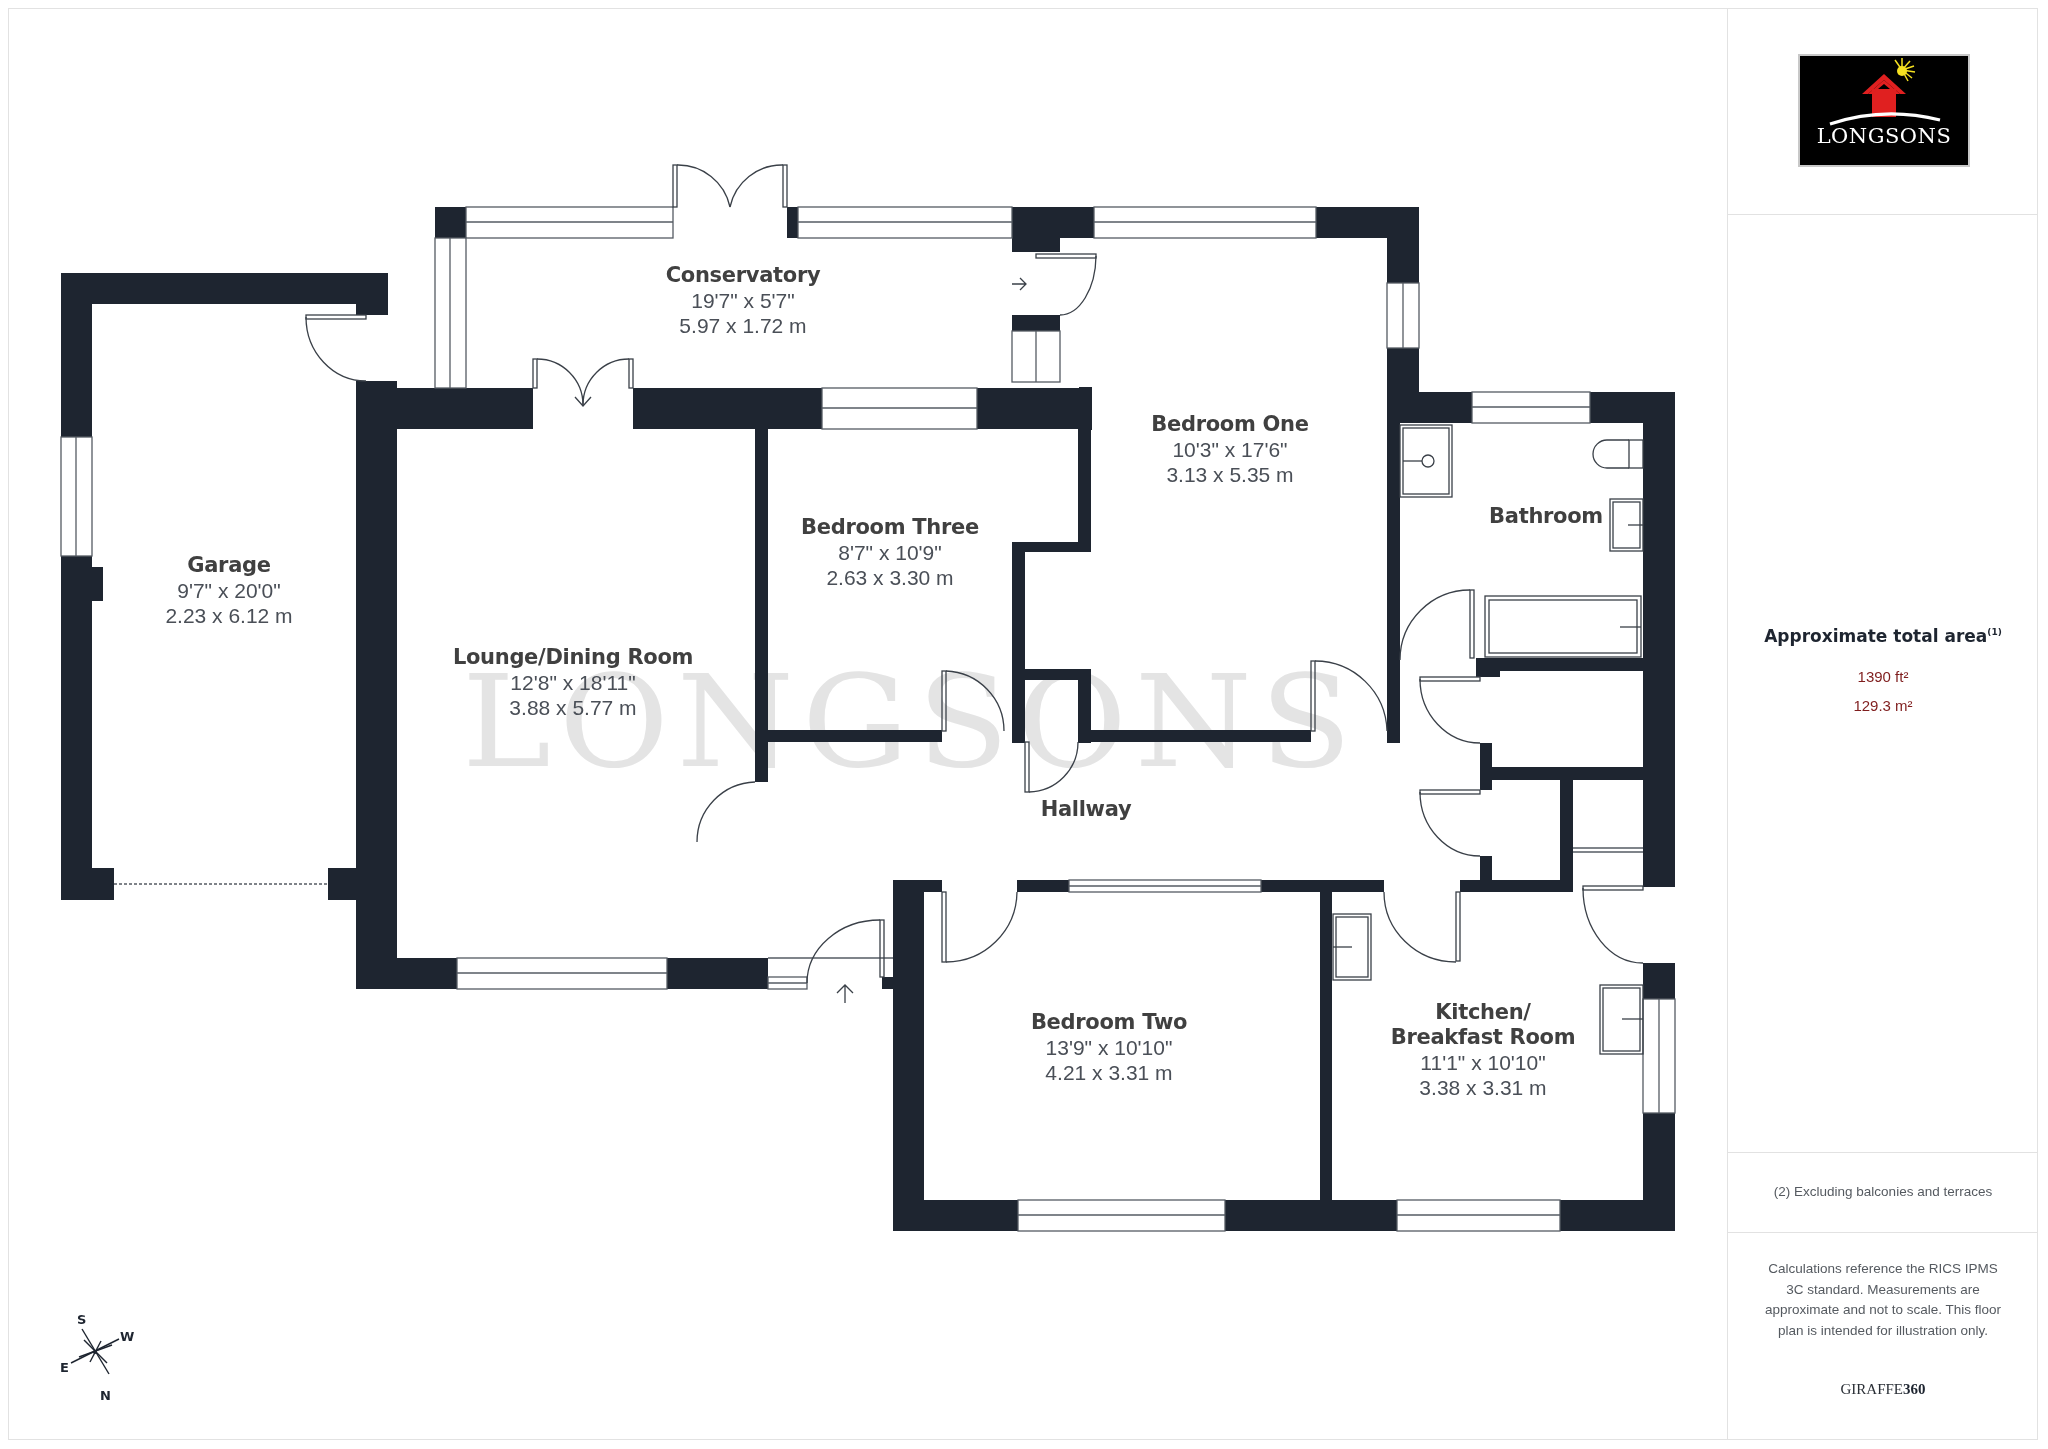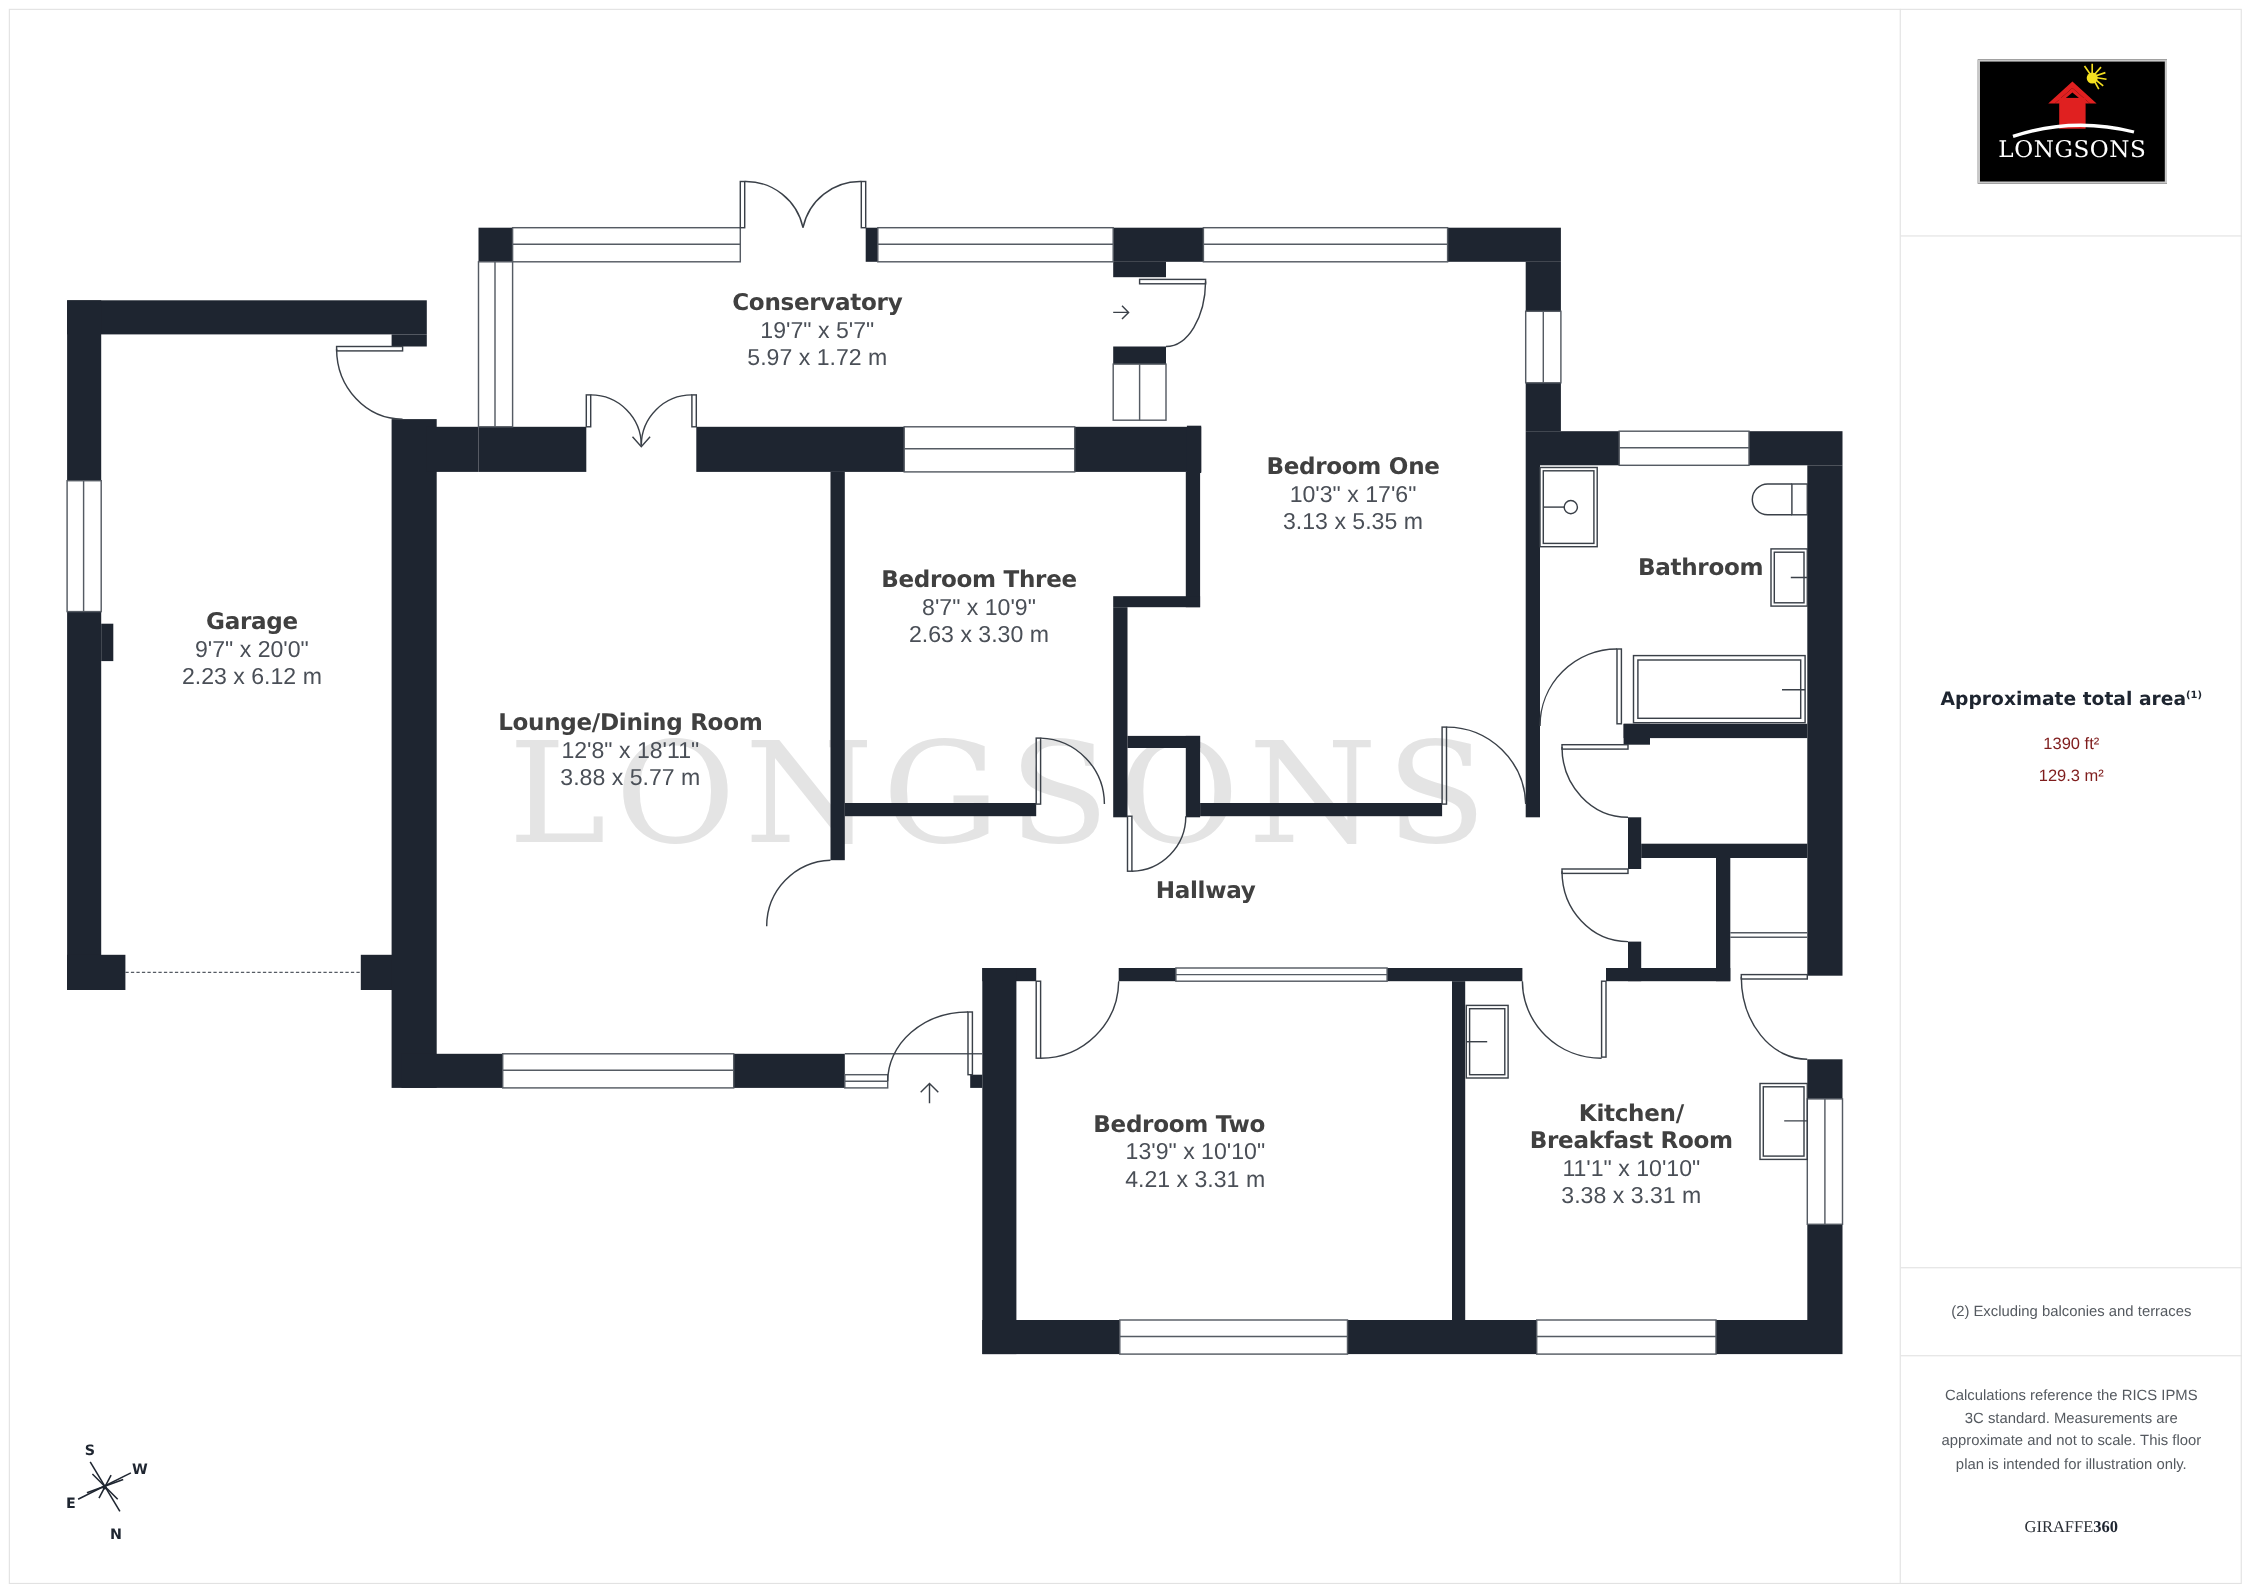--- a/index.html
+++ b/index.html
@@ -247,24 +247,24 @@
     <div class="dim">2.63 x 3.30 m</div>
   </div>
   <div class="room" style="left:1230px; top:412px;">
     <div class="name">Bedroom One</div>
     <div class="dim">10'3" x 17'6"</div>
     <div class="dim">3.13 x 5.35 m</div>
   </div>
   <div class="room" style="left:1546px; top:504px;">
     <div class="name">Bathroom</div>
   </div>
-  <div class="room" style="left:1086px; top:797px;margin-left:10px;">
+  <div class="room" style="left:1086px; top:797px;">
     <div class="name">Hallway</div>
   </div>
-  <div class="room" style="left:1072px; top:1010px;text-align:right;">
+  <div class="room" style="left:1109px; top:1010px;">
     <div class="name">Bedroom Two</div>
     <div class="dim">13'9" x 10'10"</div>
     <div class="dim">4.21 x 3.31 m</div>
   </div>
   <div class="room" style="left:1483px; top:1000px;">
     <div class="name">Kitchen/</div>
     <div class="name">Breakfast Room</div>
     <div class="dim">11'1" x 10'10"</div>
     <div class="dim">3.38 x 3.31 m</div>
   </div>

